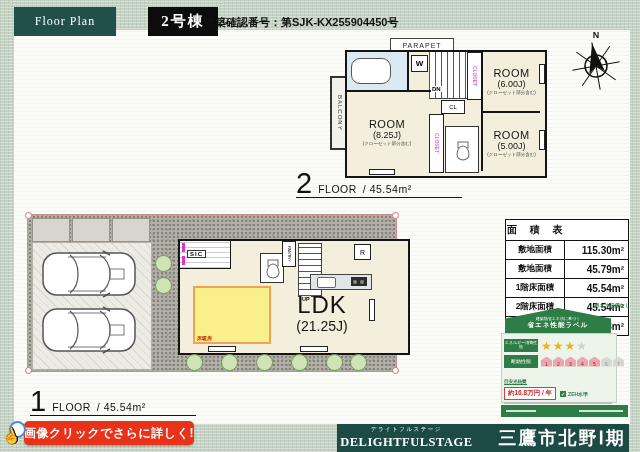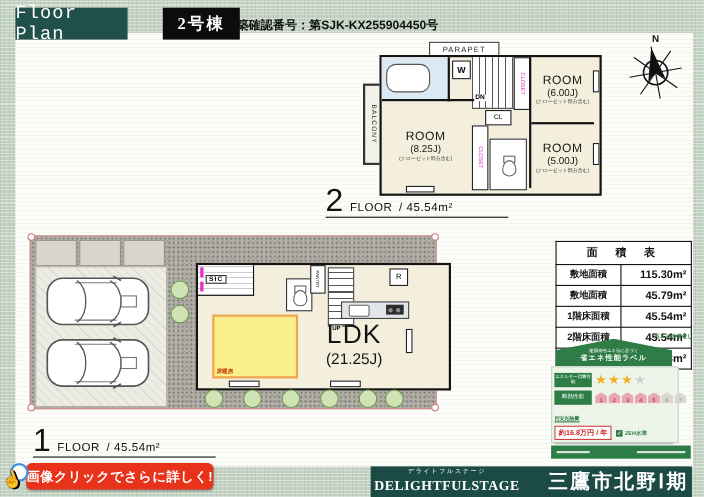--- a/index.html
+++ b/index.html
@@ -8,21 +8,21 @@
     background-color:#c3d2c2;
     background-image:
       repeating-linear-gradient(0deg, rgba(255,255,255,.35) 0 1px, transparent 1px 3px),
       repeating-linear-gradient(90deg, rgba(110,135,110,.14) 0 1px, transparent 1px 4px);}
   .abs{position:absolute;}
   
   #panel{left:14px;top:30px;width:616px;height:394px;background:#fcfcf9;
     background-image:repeating-linear-gradient(0deg, rgba(205,215,205,.18) 0 1px, transparent 1px 4px);}
   
   #hdr-title{left:14px;top:7px;width:102px;height:29px;background:#21504a;color:#fff;
-    font-family:Liberation Mono, monospace;font-size:17px;display:flex;align-items:center;justify-content:center;letter-spacing:1px;}
+    font-family:Liberation Serif, serif;font-size:12px;display:flex;align-items:center;justify-content:center;letter-spacing:1px;}
   #hdr-bldg{left:116px;top:7px;width:70px;height:29px;background:#0c0c0c;color:#fff;
     font-family:"Liberation Serif",serif;font-size:15px;font-weight:bold;display:flex;align-items:center;justify-content:center;letter-spacing:2px;margin-left:32px;}
   #hdr-conf{left:204px;top:15px;font-size:11px;font-weight:bold;color:#101010;}
   
   .wall{position:absolute;background:#141414;}
   .vtext{writing-mode:vertical-rl;}
   .roomlabel{display:flex;flex-direction:column;align-items:center;justify-content:center;text-align:center;color:#141414;}
   .roomlabel .rn{font-size:11px;letter-spacing:.5px;}
   .roomlabel .rs{font-size:9px;}
   .roomlabel .rnote{font-size:4.5px;color:#333;margin-top:1px;white-space:nowrap;}
@@ -95,21 +95,21 @@
   #stove{position:absolute;right:4px;top:2px;width:16px;height:9px;background:#2c2c2c;}
   #stove i{position:absolute;top:2.5px;width:4px;height:4px;border-radius:50%;background:#888;}
   #heatmat{left:13px;top:45px;width:74px;height:54px;background:#f9ef8b;border:2.5px solid #f0a353;}
   #heatlabel{position:absolute;left:2px;bottom:1px;font-size:5px;color:#c03000;font-weight:bold;}
   #ldkblock{left:92px;top:52px;width:100px;text-align:center;color:#141414;}
   #ldkblock .ldk{font-size:24px;letter-spacing:1px;line-height:1;}
   #ldkblock .ldks{font-size:14px;margin-top:1px;}
   
   #atable{left:505px;top:219px;width:124px;border-collapse:collapse;background:#fff;}
   #atable td,#atable th{border:1px solid #111;color:#111;}
-  #atable .tt{font-size:10px;font-weight:bold;letter-spacing:5px;text-align:center;height:18px;border:1.5px solid #111;font-family:Liberation Mono, monospace;}
+  #atable .tt{font-size:10px;font-weight:bold;letter-spacing:5px;text-align:left;height:18px;border:1.5px solid #111;}
   #atable .lb{font-size:8.5px;font-weight:bold;text-align:center;width:56px;height:16px;}
   #atable .vl{font-size:10px;font-weight:bold;text-align:right;padding-right:4px;}
   
   #energy{left:499px;top:302px;width:131px;height:116px;}
   #en-note{right:0;top:0;font-size:5px;color:#2e7d46;font-weight:bold;}
   #en-roof{left:6px;top:6px;width:106px;height:25px;background:#2e7d46;color:#fff;text-align:center;
     clip-path:polygon(0 100%,0 42%,50% 0,100% 42%,100% 100%);}
   #en-roof .l1{font-size:4px;margin-top:8px;}
   #en-roof .l2{font-size:6.5px;font-weight:bold;letter-spacing:1px;}
   #en-body{left:2px;top:31px;width:116px;height:70px;background:#edf4ea;border:1px solid #c2d2c2;padding:2px 2px 0 2px;box-sizing:border-box;}

